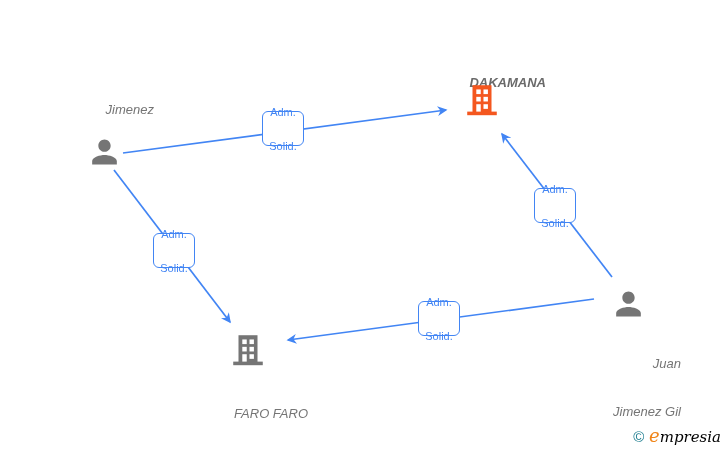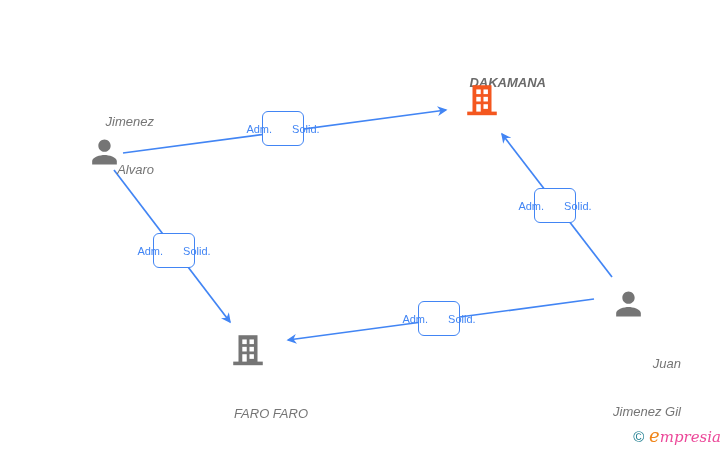--- a/index.html
+++ b/index.html
@@ -36,60 +36,59 @@
     position:absolute;
     width:42px;height:35px;
     box-sizing:border-box;
     background:#ffffff;
     border:1.5px solid #4285F4;
     border-radius:6px;
     color:#4285F4;
     font-size:11px;
     line-height:14px;
     display:flex;
-    flex-direction:row;
+    flex-direction:column;
     align-items:center;
     justify-content:center;
     cursor:pointer;
     gap:20px;
   }
   .brand{
     position:absolute;
     right:7px;bottom:4px;
     font-family:"DejaVu Serif","Liberation Serif",serif;
     font-style:italic;
     font-size:15px;
     line-height:18px;
     white-space:pre;
   }
   .brand .copy{color:#1b7c8e;font-style:normal;font-family:"Liberation Sans",sans-serif;}
   .brand .b1{color:#f08519;font-size:18px;}
-  .brand .b2{color:#ec4899;margin-top:10px;}
+  .brand .b2{color:#000000;margin-top:10px;}
 </style>
 </head>
 <body>
 
 <div class="canvas">
 
   <svg class="edges-layer" width="728" height="450" viewBox="0 0 728 450" xmlns="http://www.w3.org/2000/svg">
     <defs>
       <marker id="arrow" markerWidth="11" markerHeight="11" refX="8.5" refY="5" orient="auto" markerUnits="userSpaceOnUse">
         <path d="M0,0 L10,5 L0,10 L3,5 Z" fill="#4285F4"></path>
       </marker>
     </defs>
     <line x1="123" y1="153" x2="446" y2="110" stroke="#4285F4" stroke-width="1.7" marker-end="url(#arrow)"></line>
     <line x1="114" y1="170" x2="230" y2="322" stroke="#4285F4" stroke-width="1.7" marker-end="url(#arrow)"></line>
     <line x1="612" y1="277" x2="502" y2="134" stroke="#4285F4" stroke-width="1.7" marker-end="url(#arrow)"></line>
     <line x1="594" y1="299" x2="288" y2="340" stroke="#4285F4" stroke-width="1.7" marker-end="url(#arrow)"></line>
   </svg>
 
   <div class="node" style="left:0;top:0;">
-    <div class="node-label" style="left:54px;top:82px;width:100px;">
+    <div class="node-label" style="left:54px;top:70px;width:100px;">
       <div>Jimenez</div>
-      <div>Alvaro</div>
     </div>
     <svg class="node-icon" style="left:86px;top:133px;" width="37" height="37" viewBox="0 0 24 24">
       <path fill="#757575" d="M12 12.2c2.2 0 4-1.8 4-4s-1.8-4-4-4-4 1.8-4 4 1.8 4 4 4zm0 2c-2.7 0-8 1.3-8 4v2.3h16V18.2c0-2.7-5.3-4-8-4z"></path>
     </svg>
   </div>
 
   <div class="node" style="left:0;top:0;">
     <div class="node-label company-main" style="left:420px;top:43px;width:126px;">
       <div>DAKAMANA</div>
     </div>

